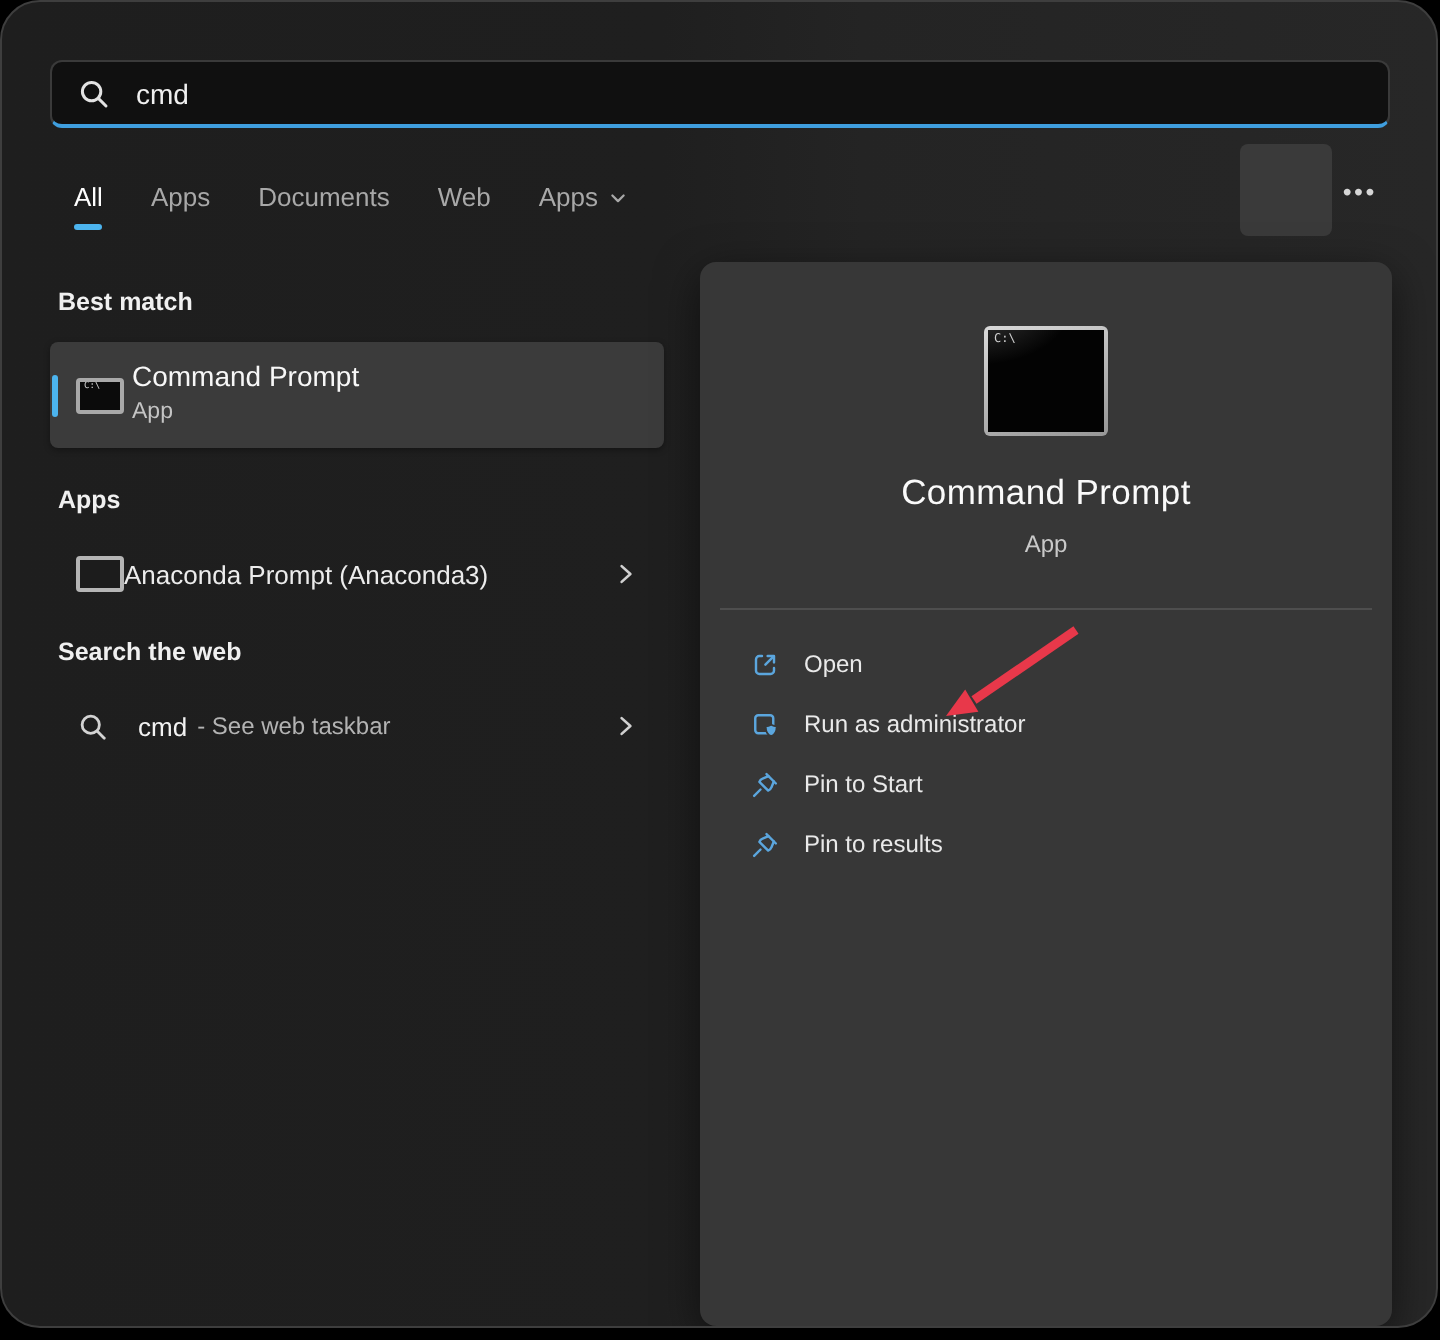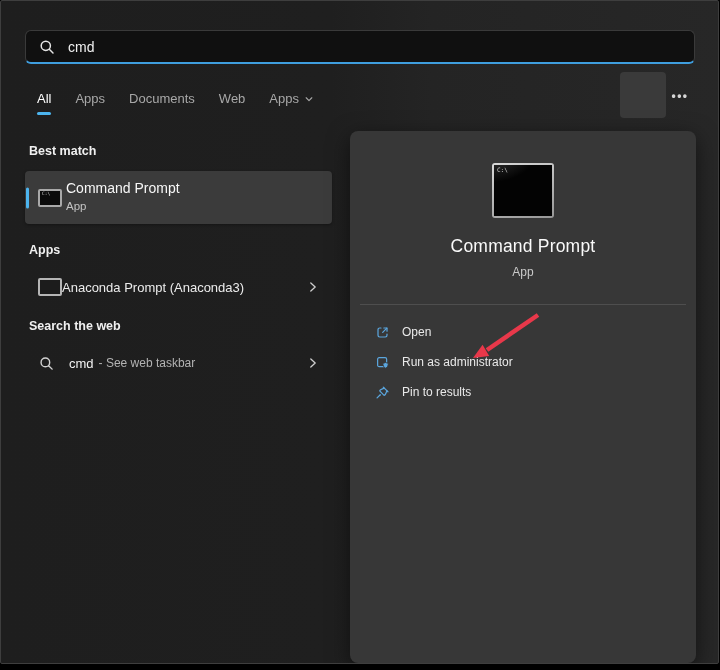--- a/index.html
+++ b/index.html
@@ -6,21 +6,21 @@
     --accent:#3f9ede;
     --accent-bar:#4cb4ee;
     --icon-blue:#5ba6de;
     --card-bg:#373737;
   }
   *{box-sizing:border-box;margin:0;padding:0;}
   html,body{width:720px;height:670px;overflow:hidden;background:#000;
     font-family:"Liberation Sans",sans-serif;}
   .window{position:absolute;left:0;top:0;width:719px;height:664px;
     background:linear-gradient(90deg,#1e1e1e 0%,#1f1f1f 46%,#242424 60%,#272727 100%);
-    border:1px solid #3e3e3e;border-radius:2px;overflow:hidden;}
+    border:1px solid #3e3e3e;border-radius:20px;overflow:hidden;}
 
   
   .search-bar{position:absolute;left:24px;top:29px;width:670px;height:34px;
     background:#101010;border:1px solid #3a3a3a;border-bottom:2px solid var(--accent);
     border-radius:6px;display:flex;align-items:center;padding:0 13px;}
   .search-bar svg{flex:0 0 auto;margin-right:13px;}
   .search-input{flex:1;background:transparent;border:none;outline:none;
     color:#f0f0f0;font-size:14px;font-family:"Liberation Sans",sans-serif;}
 
   
@@ -180,27 +180,35 @@
 
       <div class="action-row">
         <svg class="icon-svg" width="15" height="15" viewBox="0 0 16 16" fill="none" stroke="#5ba6de" stroke-width="1.3" stroke-linejoin="round">
           <rect x="2.8" y="2.8" width="9.6" height="9.6" rx="1.6"></rect>
           <path d="M11.3 7.9 c.95.55 2 .85 2.95.85 0 2.7-1.15 4.6-2.95 5.25 -1.8-.65-2.95-2.55-2.95-5.25 .95 0 2-.3 2.95-.85 z" fill="#5ba6de" stroke="#373737" stroke-width="1"></path>
         </svg>
         <span class="label">Run as administrator</span>
       </div>
 
 
-
       <div class="action-row">
         <svg class="icon-svg" width="15" height="15" viewBox="0 0 16 16" fill="none" stroke="#5ba6de" stroke-width="1.3" stroke-linecap="round" stroke-linejoin="round">
           <path d="M8.8 2.2 L13.8 7.2"></path>
           <path d="M9.9 3.3 L6.7 4.6 A2.8 2.8 0 0 0 5 6.3 L9.7 11 A2.8 2.8 0 0 0 11.4 9.3 L12.7 6.1"></path>
           <path d="M5.6 10.4 L2.2 13.8"></path>
         </svg>
+        <span class="label">Pin to Start</span>
+      </div>
+
+      <div class="action-row">
+        <svg class="icon-svg" width="15" height="15" viewBox="0 0 16 16" fill="none" stroke="#5ba6de" stroke-width="1.3" stroke-linecap="round" stroke-linejoin="round">
+          <path d="M8.8 2.2 L13.8 7.2"></path>
+          <path d="M9.9 3.3 L6.7 4.6 A2.8 2.8 0 0 0 5 6.3 L9.7 11 A2.8 2.8 0 0 0 11.4 9.3 L12.7 6.1"></path>
+          <path d="M5.6 10.4 L2.2 13.8"></path>
+        </svg>
         <span class="label">Pin to results</span>
       </div>
 
     </div>
 
     <svg class="arrow-svg" width="346" height="80" viewBox="0 0 346 80">
       <line x1="188" y1="14" x2="137" y2="49" stroke="#e8384a" stroke-width="4.5"></line>
       <polygon points="123,57 132.6,43.7 139.2,54.9" fill="#e8384a"></polygon>
     </svg>
   </div>

